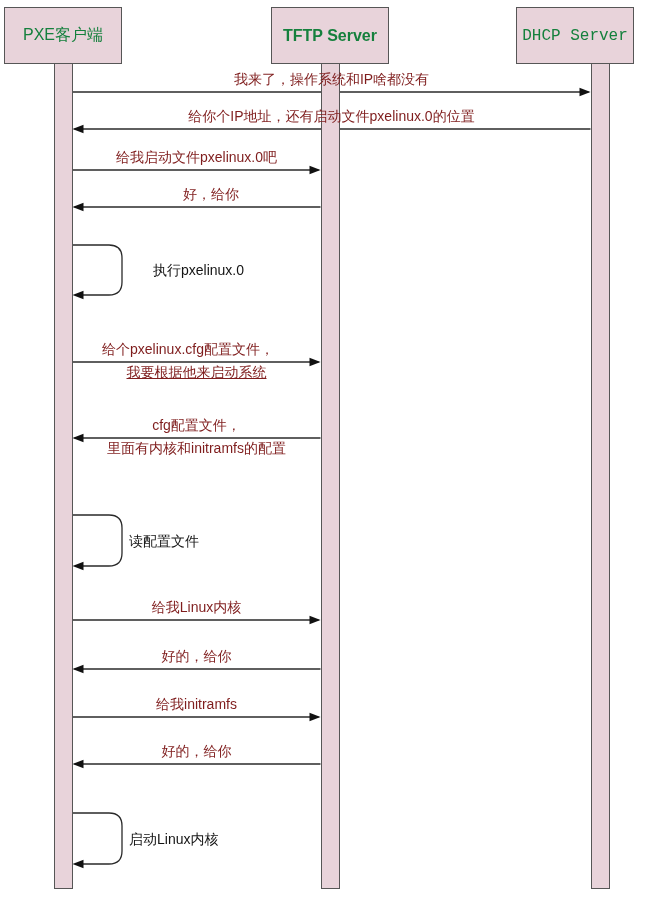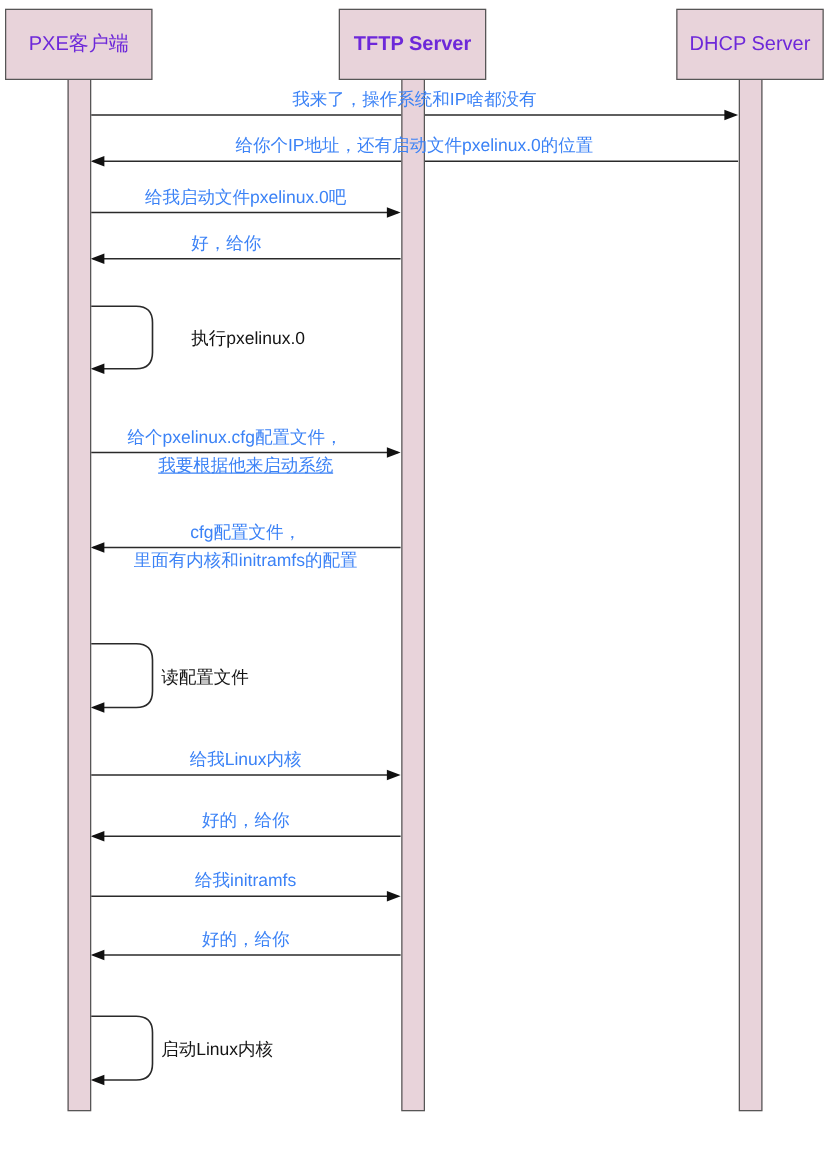--- a/index.html
+++ b/index.html
@@ -5,29 +5,29 @@
   html,body{margin:0;padding:0;background:#ffffff;}
   .canvas{
     position:relative;width:661px;height:921px;background:#ffffff;
     font-family:"Liberation Sans",sans-serif;overflow:hidden;
   }
   .links{position:absolute;left:0;top:0;}
   .pbox{
     position:absolute;box-sizing:border-box;width:118px;height:57px;top:7px;
     border:1.5px solid #565656;background:#e8d3da;
     display:flex;align-items:center;justify-content:center;
-    font-size:16px;color:#6d28d9;white-space:nowrap;
+    font-size:16px;color:#15803d;white-space:nowrap;
   }
   .lifeline{
     position:absolute;box-sizing:border-box;width:19px;top:63px;height:826px;
     border:1px solid #565656;background:#e8d3da;
   }
   .msg-line{
     position:absolute;white-space:nowrap;transform:translateX(-50%);
-    font-size:14px;line-height:17px;color:#3b82f6;
+    font-size:14px;line-height:17px;color:#7f1d1d;
   }
   .self-label{
     position:absolute;white-space:nowrap;
     font-size:14px;line-height:18px;color:#141414;
   }
 </style>
 </head>
 <body>
 
 <div class="canvas">
@@ -62,27 +62,27 @@
   <div id="nodes">
       <div class="lifeline" style="left: 53.5px; top: 63px; width: 19px; height: 826px;"></div>
       <div class="pbox" style="left: 4px;">
         <span>PXE客户端</span>
       </div>
       <div class="lifeline" style="left: 320.5px; top: 63px; width: 19px; height: 826px;"></div>
       <div class="pbox" style="left: 271px; font-weight: bold;">
         <span>TFTP Server</span>
       </div>
       <div class="lifeline" style="left: 590.5px; top: 63px; width: 19px; height: 826px;"></div>
-      <div class="pbox" style="left: 541px;">
+      <div class="pbox" style="left: 516px; font-family: Liberation Mono, monospace;">
         <span>DHCP Server</span>
       </div>
       <div class="msg-line" style="left: 331.5px; top: 71px;">我来了，操作系统和IP啥都没有</div>
       <div class="msg-line" style="left: 331.5px; top: 108px;">给你个IP地址，还有启动文件pxelinux.0的位置</div>
       <div class="msg-line" style="left: 196.5px; top: 149px;">给我启动文件pxelinux.0吧</div>
-      <div class="msg-line" style="left: 181px; top: 186px;">好，给你</div>
+      <div class="msg-line" style="left: 211px; top: 186px;">好，给你</div>
       <div class="self-label" style="left: 129px; top: 261px; margin-left: 24px;">执行pxelinux.0</div>
       <div class="msg-line" style="left: 188px; top: 341px;">给个pxelinux.cfg配置文件，</div>
       <div class="msg-line" style="left: 196.5px; top: 364px; text-decoration: underline;">我要根据他来启动系统</div>
       <div class="msg-line" style="left: 196.5px; top: 417px;">cfg配置文件，</div>
       <div class="msg-line" style="left: 196.5px; top: 440px;">里面有内核和initramfs的配置</div>
       <div class="self-label" style="left: 129px; top: 531.5px;">读配置文件</div>
       <div class="msg-line" style="left: 196.5px; top: 599px;">给我Linux内核</div>
       <div class="msg-line" style="left: 196.5px; top: 648px;">好的，给你</div>
       <div class="msg-line" style="left: 196.5px; top: 696px;">给我initramfs</div>
       <div class="msg-line" style="left: 196.5px; top: 743px;">好的，给你</div>

